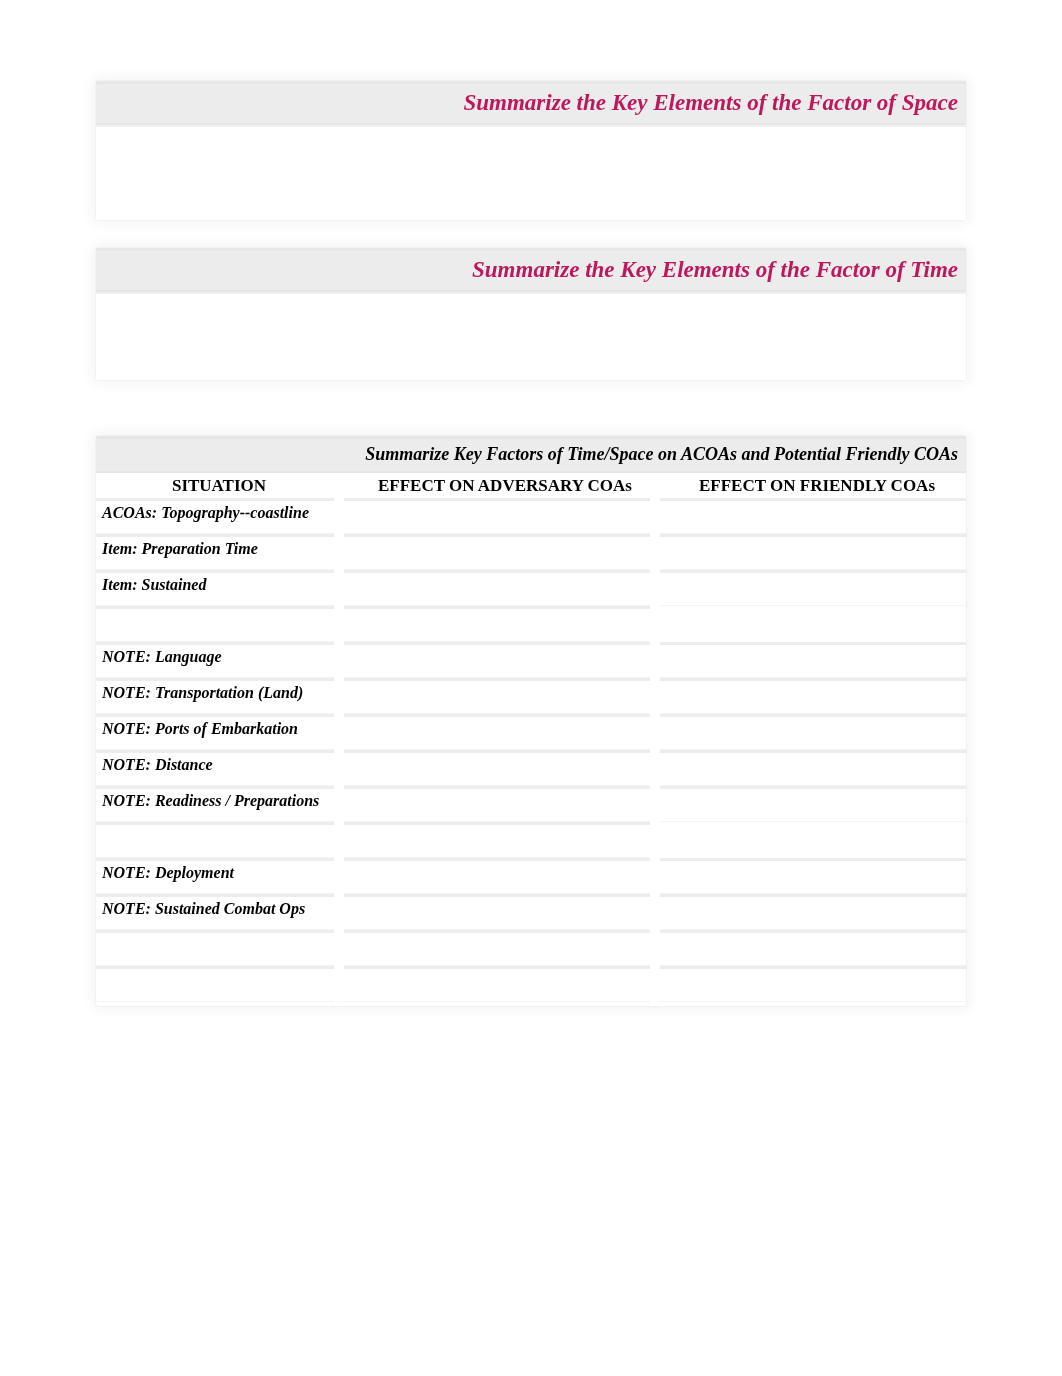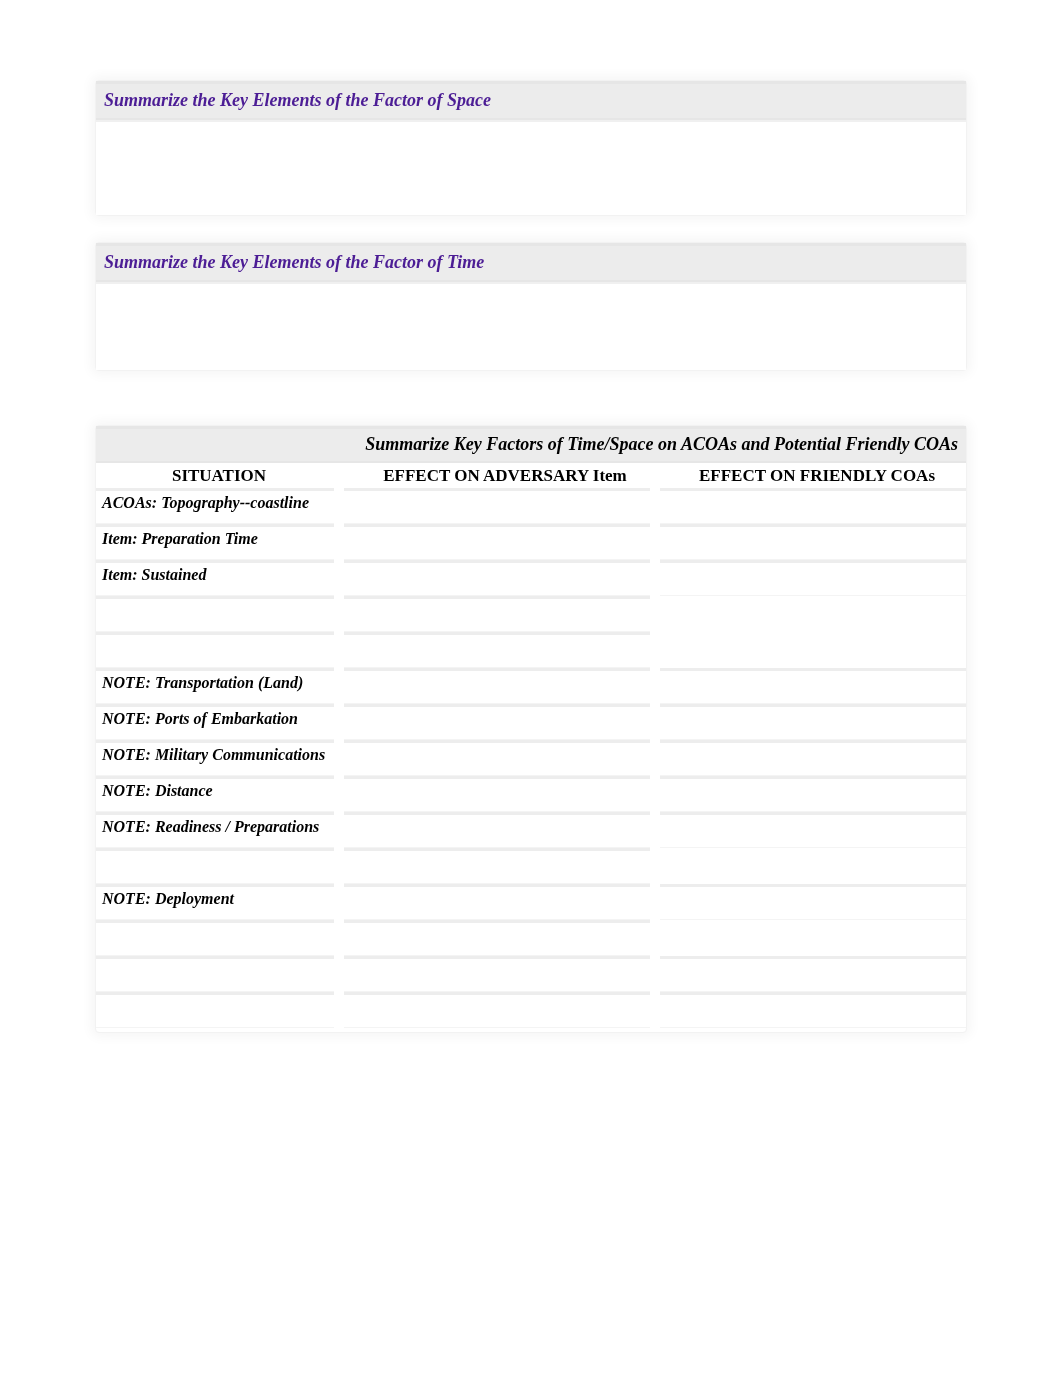--- a/index.html
+++ b/index.html
@@ -18,26 +18,26 @@
     margin-bottom: 26px;
     border-radius: 4px;
     border: 1px solid #f2f2f2;
     box-shadow: 0 0 12px 4px rgba(0,0,0,0.04);
     background: #ffffff;
   }
   .panel-header {
     background: #ececec;
     border-top: 3px solid #e6e6e6;
     border-bottom: 2px solid #e6e6e6;
-    text-align: left;
+    text-align: right;
     font-weight: bold;
     font-style: italic;
-    font-size: 18px;
+    font-size: 23px;
     padding: 6px 8px 7px 8px;
-    color: #4c1d95;
+    color: #be185d;
   }
   .panel-body {
     min-height: 95px;
     border-top: 2px solid #f0f0f0;
     background: #ffffff;
   }
   .panel-body.short { min-height: 88px; }
   .big-panel {
     border-radius: 4px;
     border: 1px solid #f2f2f2;
@@ -102,21 +102,21 @@
     <div class="panel-header">Summarize the Key Elements of the Factor of Time</div>
     <div class="panel-body short"></div>
   </div>
 
   <div class="spacer-big"></div>
 
   <div class="big-panel">
     <div class="grid-title">Summarize Key Factors of Time/Space on ACOAs and Potential Friendly COAs</div>
     <div class="grid-header">
       <div>SITUATION</div>
-      <div>EFFECT ON ADVERSARY Item</div>
+      <div>EFFECT ON ADVERSARY COAs</div>
       <div>EFFECT ON FRIENDLY COAs</div>
     </div>
     <div id="matrix-rows">
         <div class="grid-row">
           <div class="sit-cell">ACOAs:  Topography--coastline</div>
           <div class="blank-cell"></div>
           <div class="blank-cell"></div>
         </div>
         <div class="grid-row">
           <div class="sit-cell">Item: Preparation Time</div>
@@ -126,35 +126,31 @@
         <div class="grid-row">
           <div class="sit-cell">Item: Sustained</div>
           <div class="blank-cell"></div>
           <div class="blank-cell"></div>
         </div>
         <div class="grid-row">
           <div class="blank-cell"></div>
           <div class="blank-cell"></div>
         </div>
         <div class="grid-row">
+          <div class="sit-cell">NOTE:  Language</div>
           <div class="blank-cell"></div>
           <div class="blank-cell"></div>
         </div>
         <div class="grid-row">
           <div class="sit-cell">NOTE:  Transportation (Land)</div>
           <div class="blank-cell"></div>
           <div class="blank-cell"></div>
         </div>
         <div class="grid-row">
           <div class="sit-cell">NOTE:  Ports of Embarkation</div>
-          <div class="blank-cell"></div>
-          <div class="blank-cell"></div>
-        </div>
-        <div class="grid-row">
-          <div class="sit-cell">NOTE:  Military Communications</div>
           <div class="blank-cell"></div>
           <div class="blank-cell"></div>
         </div>
         <div class="grid-row">
           <div class="sit-cell">NOTE:  Distance</div>
           <div class="blank-cell"></div>
           <div class="blank-cell"></div>
         </div>
         <div class="grid-row">
           <div class="sit-cell">NOTE:  Readiness / Preparations</div>
@@ -164,20 +160,21 @@
         <div class="grid-row">
           <div class="blank-cell"></div>
           <div class="blank-cell"></div>
         </div>
         <div class="grid-row">
           <div class="sit-cell">NOTE:  Deployment</div>
           <div class="blank-cell"></div>
           <div class="blank-cell"></div>
         </div>
         <div class="grid-row">
+          <div class="sit-cell">NOTE:  Sustained Combat Ops</div>
           <div class="blank-cell"></div>
           <div class="blank-cell"></div>
         </div>
         <div class="grid-row">
           <div class="sit-cell"></div>
           <div class="blank-cell"></div>
           <div class="blank-cell"></div>
         </div>
         <div class="grid-row">
           <div class="sit-cell"></div>

